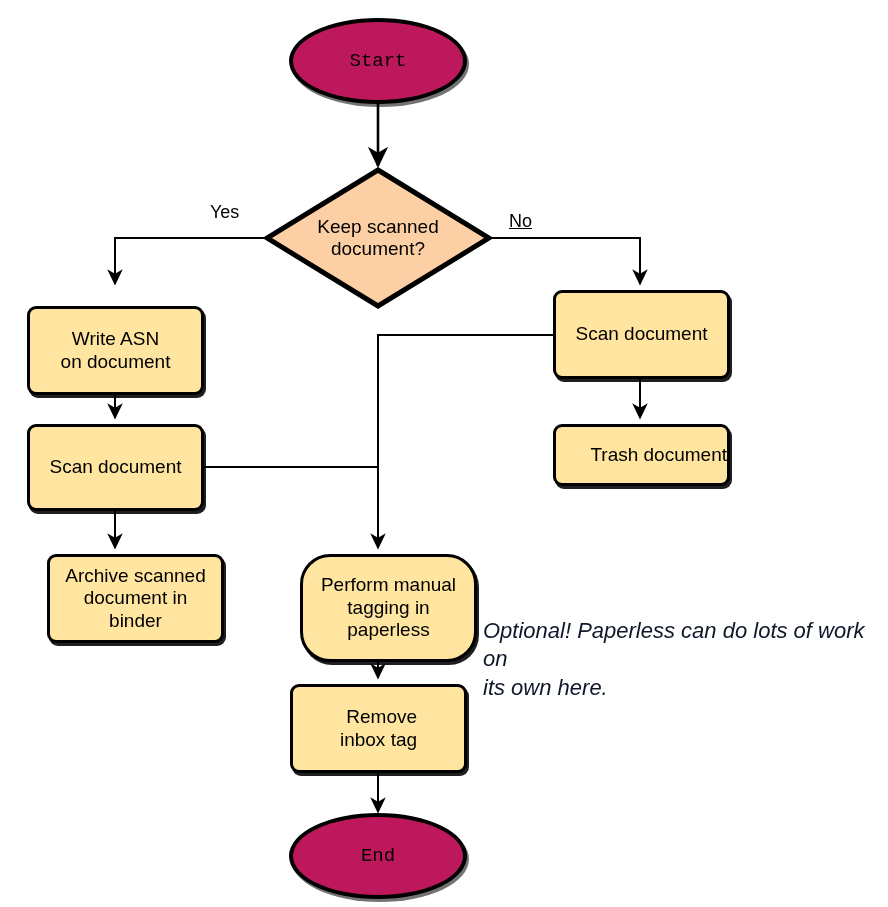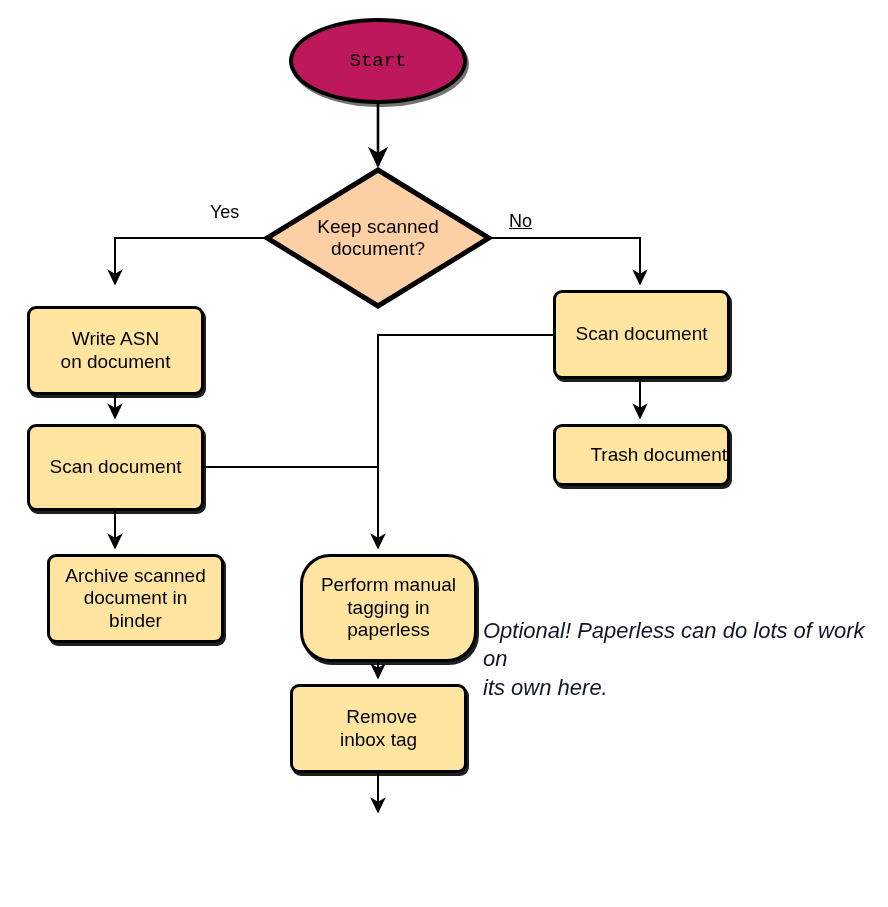--- a/index.html
+++ b/index.html
@@ -157,20 +157,23 @@
     <span>Perform manual
 tagging in
 paperless</span>
   </div>
 
   <div class="node node-process" style="left:290px; top:684px; width:177px; height:89px;text-align:right;">
     <span>Remove
 inbox tag</span>
   </div>
 
+  <div class="node node-terminator" style="left:289px; top:813px; width:178px; height:86px;">
+    <span>End</span>
+  </div>
 
   <div class="edge-label" style="left:210px; top:202px;">
     <span>Yes</span>
   </div>
 
   <div class="edge-label" style="left:509px; top:211px;text-decoration:underline;">
     <span>No</span>
   </div>
 
   <div class="annotation" style="left:483px; top:588px; width:400px;">

